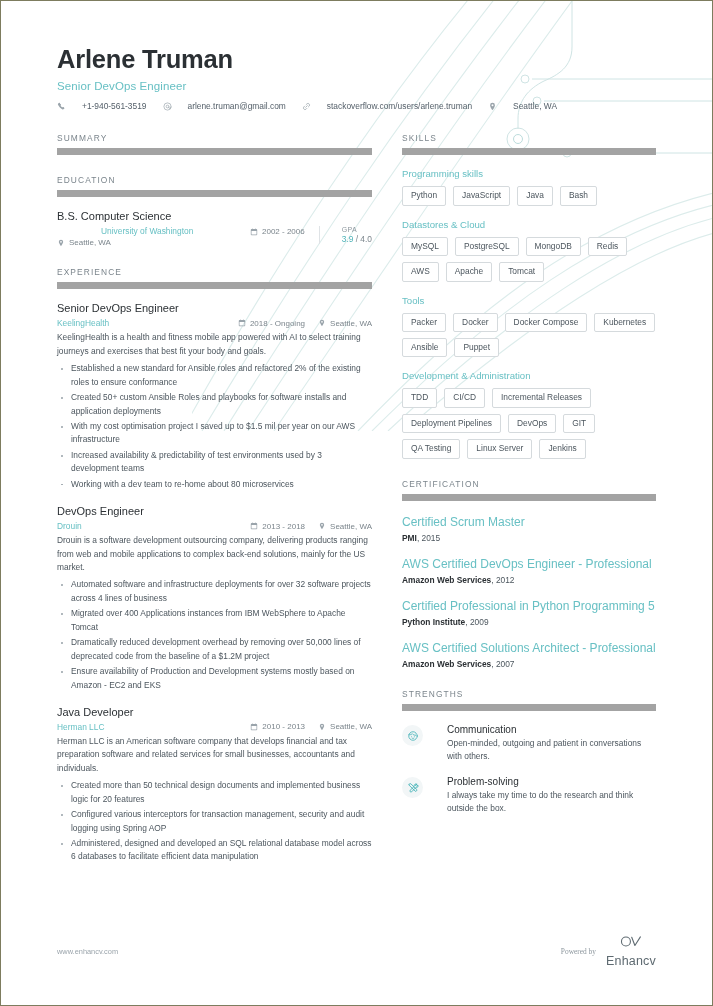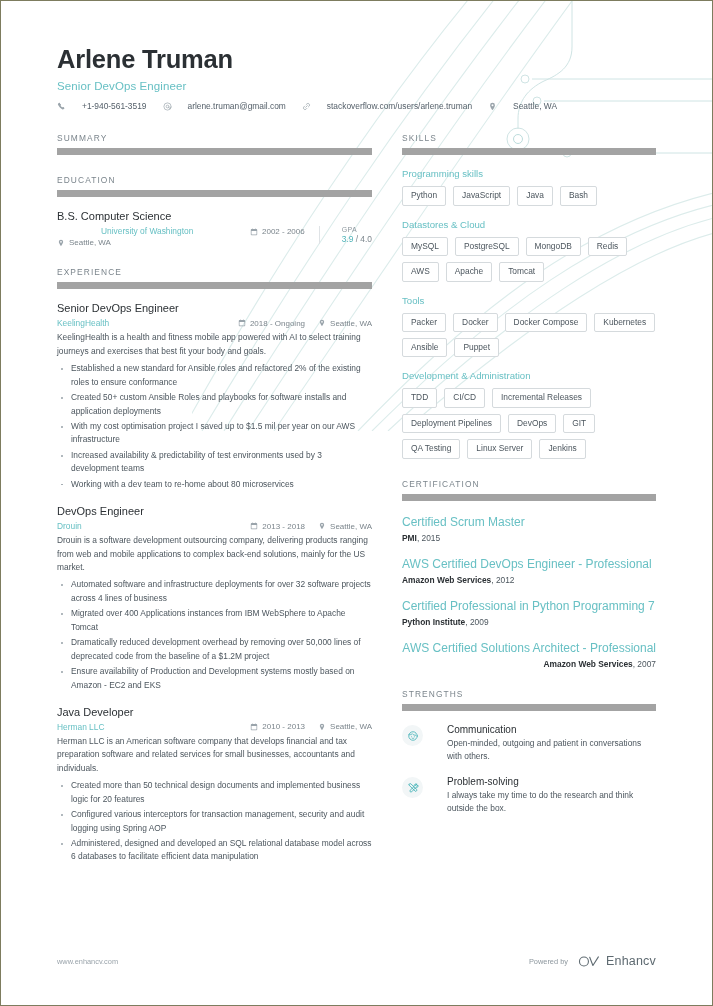--- a/index.html
+++ b/index.html
@@ -86,21 +86,21 @@
   .skill-head{font-size:9.6px;color:#68c0c4;margin:0 0 7px 0;}
   .chips{display:flex;flex-wrap:wrap;gap:6px 7px;}
   .chip{
     border:1px solid #d5dadd;border-radius:2px;
     padding:4px 8px 5px 8px;font-size:8.4px;color:#4c565e;
     background:#fff;line-height:1;white-space:nowrap;
   }
 
   
   .cert{margin-bottom:13px;}
-  .cert:last-child{margin-bottom:4px;text-align:right;}
+  .cert:last-child{margin-bottom:4px;}
   .cert-name{font-size:12px;color:#68c0c4;line-height:1.35;margin:0 0 3px 0;}
   .cert-sub{font-size:8.4px;color:#4c565e;}
   .cert-sub b{color:#2b3034;font-weight:bold;}
 
   
   .strength{display:flex;gap:24px;margin-bottom:13px;align-items:flex-start;}
   .strength:last-child{margin-bottom:0;}
   .str-icon{
     flex:0 0 auto;width:21px;height:21px;border-radius:50%;
     background:#f2f6f7;display:flex;align-items:center;justify-content:center;
@@ -110,22 +110,22 @@
   .str-name{font-size:10px;color:#2b3034;margin:0 0 2px 0;}
   .str-desc{font-size:8.4px;line-height:1.55;color:#4c565e;margin:0;}
 
   
   .footer{
     position:absolute;left:56px;right:56px;bottom:37px;
     display:flex;align-items:center;z-index:3;
   }
   .foot-url{font-size:7.4px;color:#9aa4ab;text-align:center;}
   .foot-right{margin-left:auto;display:flex;align-items:center;gap:10px;}
-  .foot-pb{font-size:7.4px;color:#8d979e;}
-  .brand{display:flex;align-items:center;gap:6px;color:#5e6a71;}
+  .foot-pb{font-size:7.4px;color:#8d979e;font-family:Liberation Serif, serif;}
+  .brand{display:flex;align-items:center;gap:6px;color:#5e6a71;flex-direction:column;}
   .brand svg{display:block;}
   .brand-name{font-size:12.5px;color:#5e6a71;letter-spacing:.2px;}
 </style>
 </head>
 <body>
 
 <div class="page">
 
   <svg class="decor" viewBox="0 0 520 430" fill="none">
     <g stroke="#dceceb" stroke-width="1.1" fill="none">
@@ -407,21 +407,21 @@
             <div class="cert-name">Certified Scrum Master</div>
             <div class="cert-sub"><b>PMI</b>, <span>2015</span></div>
           </div>
 
           <div class="cert">
             <div class="cert-name">AWS Certified DevOps Engineer - Professional</div>
             <div class="cert-sub"><b>Amazon Web Services</b>, <span>2012</span></div>
           </div>
 
           <div class="cert">
-            <div class="cert-name">Certified Professional in Python Programming 7</div>
+            <div class="cert-name">Certified Professional in Python Programming 5</div>
             <div class="cert-sub"><b>Python Institute</b>, <span>2009</span></div>
           </div>
 
           <div class="cert">
             <div class="cert-name">AWS Certified Solutions Architect - Professional</div>
             <div class="cert-sub"><b>Amazon Web Services</b>, <span>2007</span></div>
           </div>
         </div>
 
         <div class="sec">

